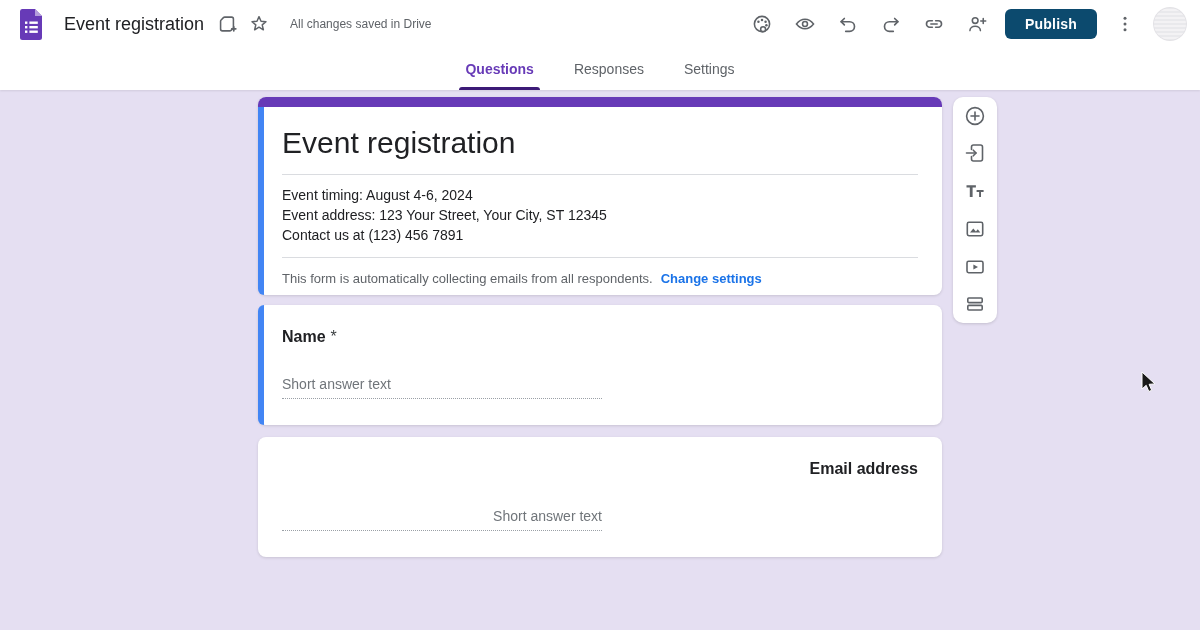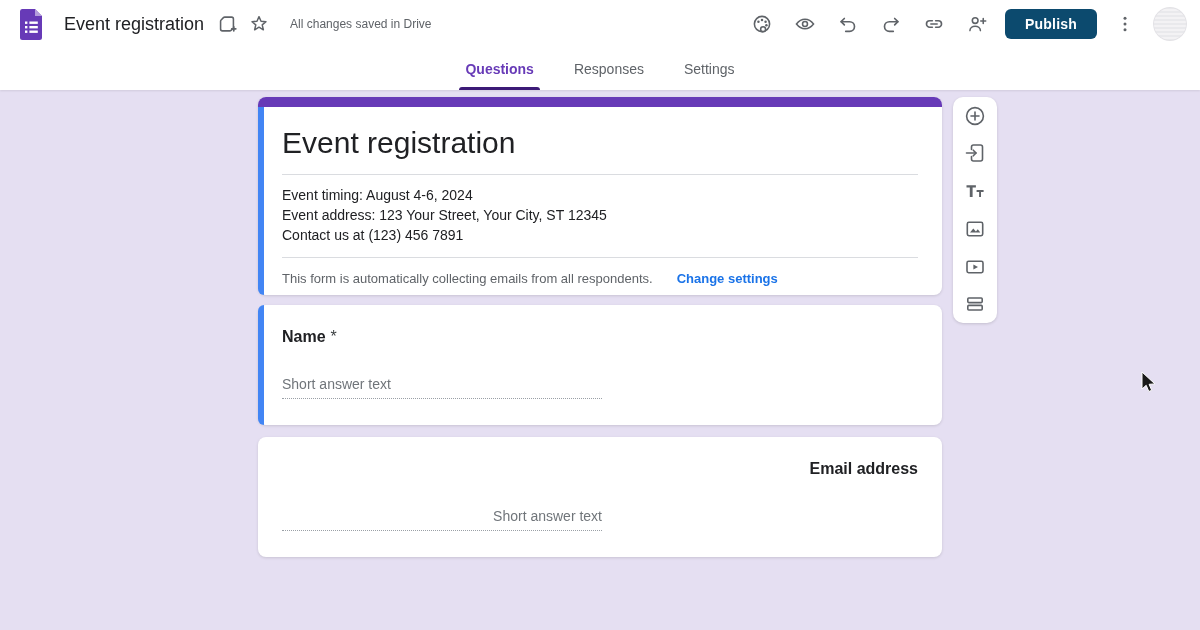--- a/index.html
+++ b/index.html
@@ -32,21 +32,21 @@
   
   .card { position:absolute; left:258px; width:684px; background:#fff; border-radius:8px; box-shadow:0 1px 3px rgba(0,0,0,.13); }
   .header-card { top:97px; height:198px; }
   .header-card .purple-band { position:absolute; top:0; left:0; right:0; height:10px; background:#673ab7; border-radius:8px 8px 0 0; }
   .blue-edge { position:absolute; left:0; width:6px; background:#4285f4; }
   .header-card .blue-edge { top:10px; bottom:0; border-radius:0 0 0 8px; }
   .header-inner { position:absolute; top:10px; left:6px; right:0; bottom:0; padding:0 24px 0 18px; }
   .form-title { font-size:30px; color:#202124; padding:19px 0 14px 0; cursor:text; }
   .hdiv { border-top:1px solid #dadce0; }
   .form-desc { padding:10px 0 12px 0; font-size:14px; line-height:20px; color:#202124; cursor:text; }
-  .email-note { padding:13px 0; font-size:13px; color:#5f6368; display:flex; gap:24px; align-items:center; }
+  .email-note { padding:13px 0; font-size:13px; color:#5f6368; display:flex; gap:8px; align-items:center; }
   .email-note a { color:#1a73e8; text-decoration:none; font-weight:700; cursor:pointer; }
 
   .q-card { height:120px; cursor:pointer; }
   .q-card.selected .blue-edge { top:0; bottom:0; border-radius:8px 0 0 8px; }
   .q-card-1 { top:305px; }
   .q-card-2 { top:437px;text-align:right; }
   .q-inner { position:absolute; inset:0; padding:23px 24px 0 24px; }
   .q-title { font-size:16px; font-weight:700; color:#202124; cursor:text; }
   .q-title .req { color:#3c4043; font-weight:400; padding-left:5px; }
   .q-hint { margin-top:30px; width:320px; font-size:14px; color:#70757a; padding-bottom:6px; border-bottom:1px dotted #9aa0a6; }

